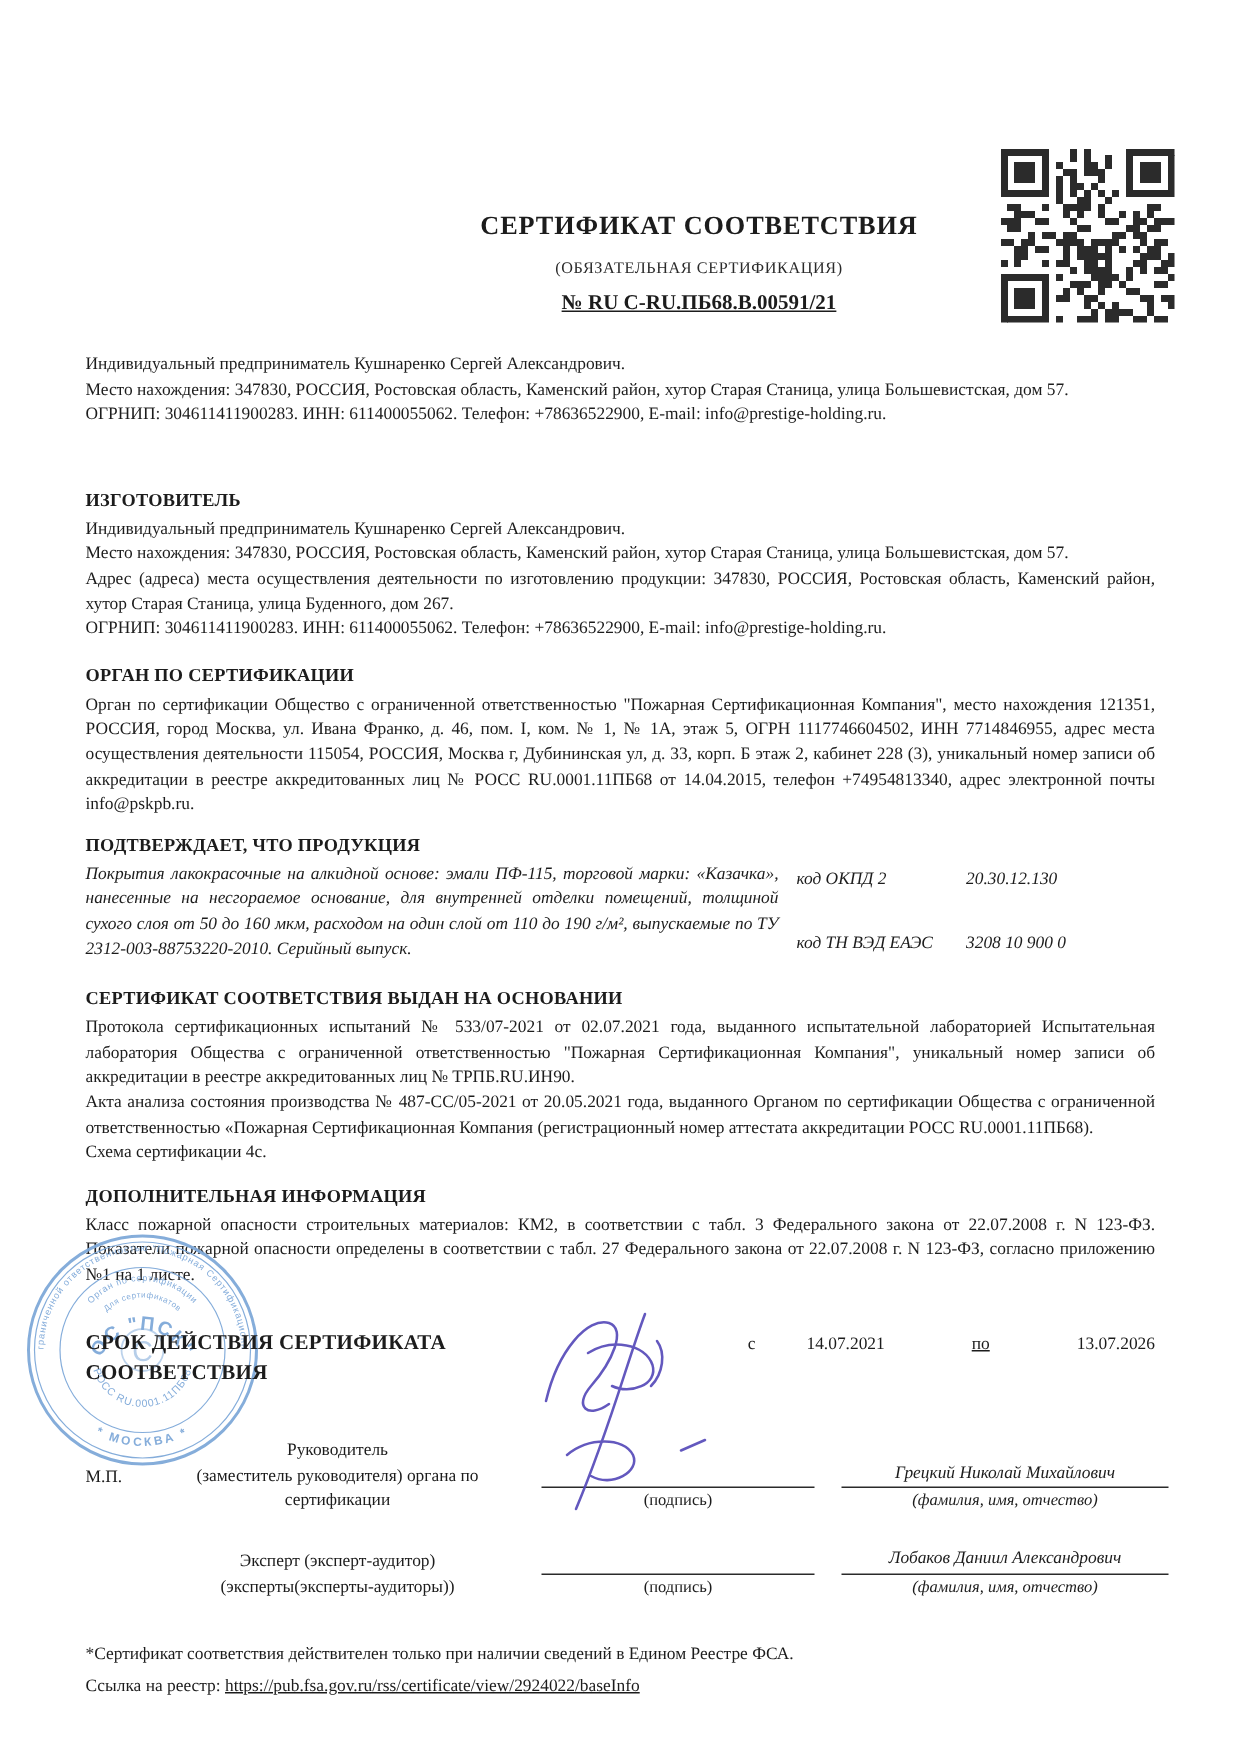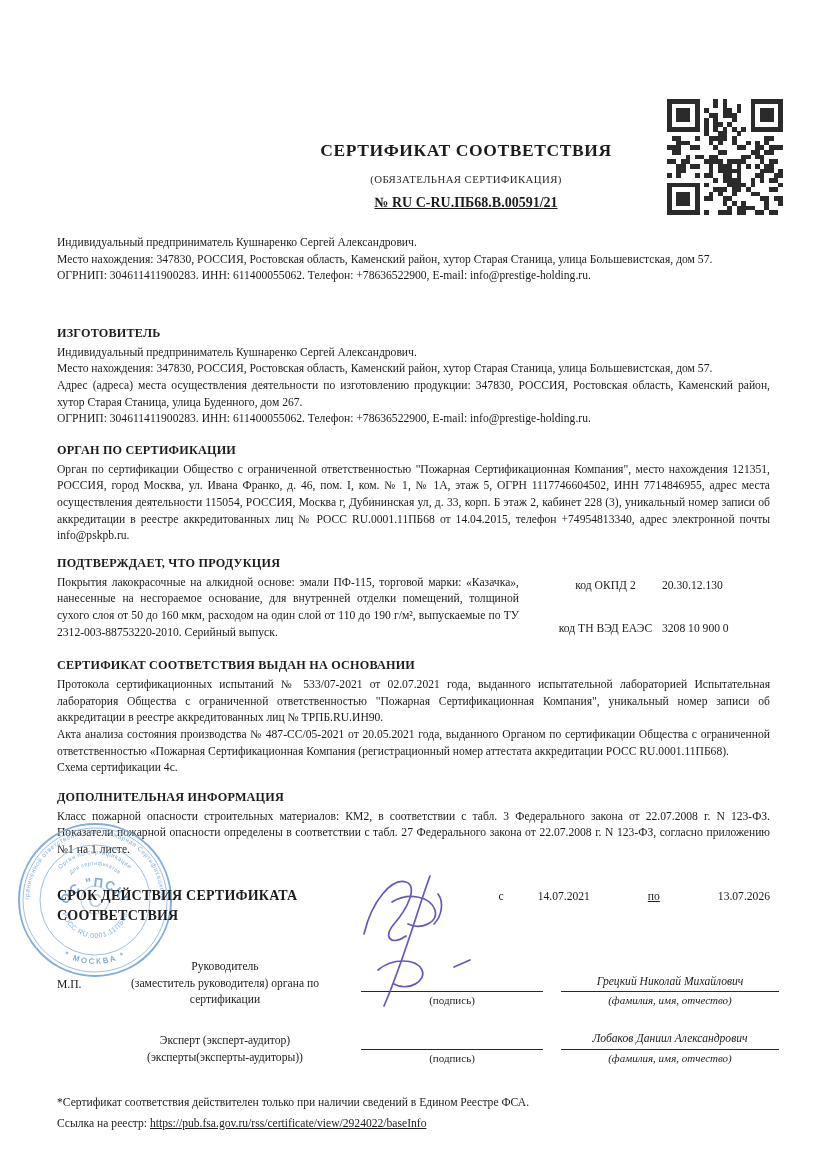--- a/index.html
+++ b/index.html
@@ -11,26 +11,26 @@
   .doc-title{font-size:17.5px;font-weight:bold;letter-spacing:.6px;}
   .doc-subtitle{font-size:10.8px;margin-top:12px;letter-spacing:.4px;color:#2a2a2a;}
   .doc-number{font-size:14px;font-weight:bold;margin-top:10px;}
   .doc-number span{text-decoration:underline;}
   .qr{position:absolute;top:99px;right:44px;width:116px;height:116px;}
   .content{padding:0 57px;font-size:11.6px;line-height:1.44;text-align:justify;}
   .sec-h{font-size:12.2px;font-weight:bold;margin:0 0 2px 0;text-align:left;letter-spacing:.2px;}
   .section{margin-top:14px;}
   .section.first{margin-top:24px;}
   .section.gap-lg{margin-top:24px;}
-  .prod-flex{display:flex;gap:30px;}
+  .prod-flex{display:flex;gap:12px;font-style:italic;}
   .prod-text{width:462px;}
   .codes{flex:1;padding-top:3px;text-align:left;}
   .code-row{display:flex;}
   .code-row.second{margin-top:27px;}
-  .code-label{width:113px;flex:none;text-align:center;}
+  .code-label{width:113px;flex:none;}
   .validity-row{display:flex;align-items:baseline;margin-top:27px;position:relative;z-index:2;text-align:left;}
   .validity-h{font-size:14px;font-weight:bold;letter-spacing:.2px;}
   .validity-from-label{margin-left:96px;}
   .validity-from-date{margin-left:34px;}
   .validity-to-label{margin-left:58px;text-decoration:underline;}
   .validity-to-date{margin-left:58px;}
   .sig-grid{display:grid;grid-template-columns:296px 182px 228px;column-gap:8px;margin-top:24px;position:relative;z-index:2;text-align:left;}
   .role-cell{display:flex;}
   .mp{width:40px;padding-top:27px;flex:none;}
   .role-text{flex:1;text-align:center;}

